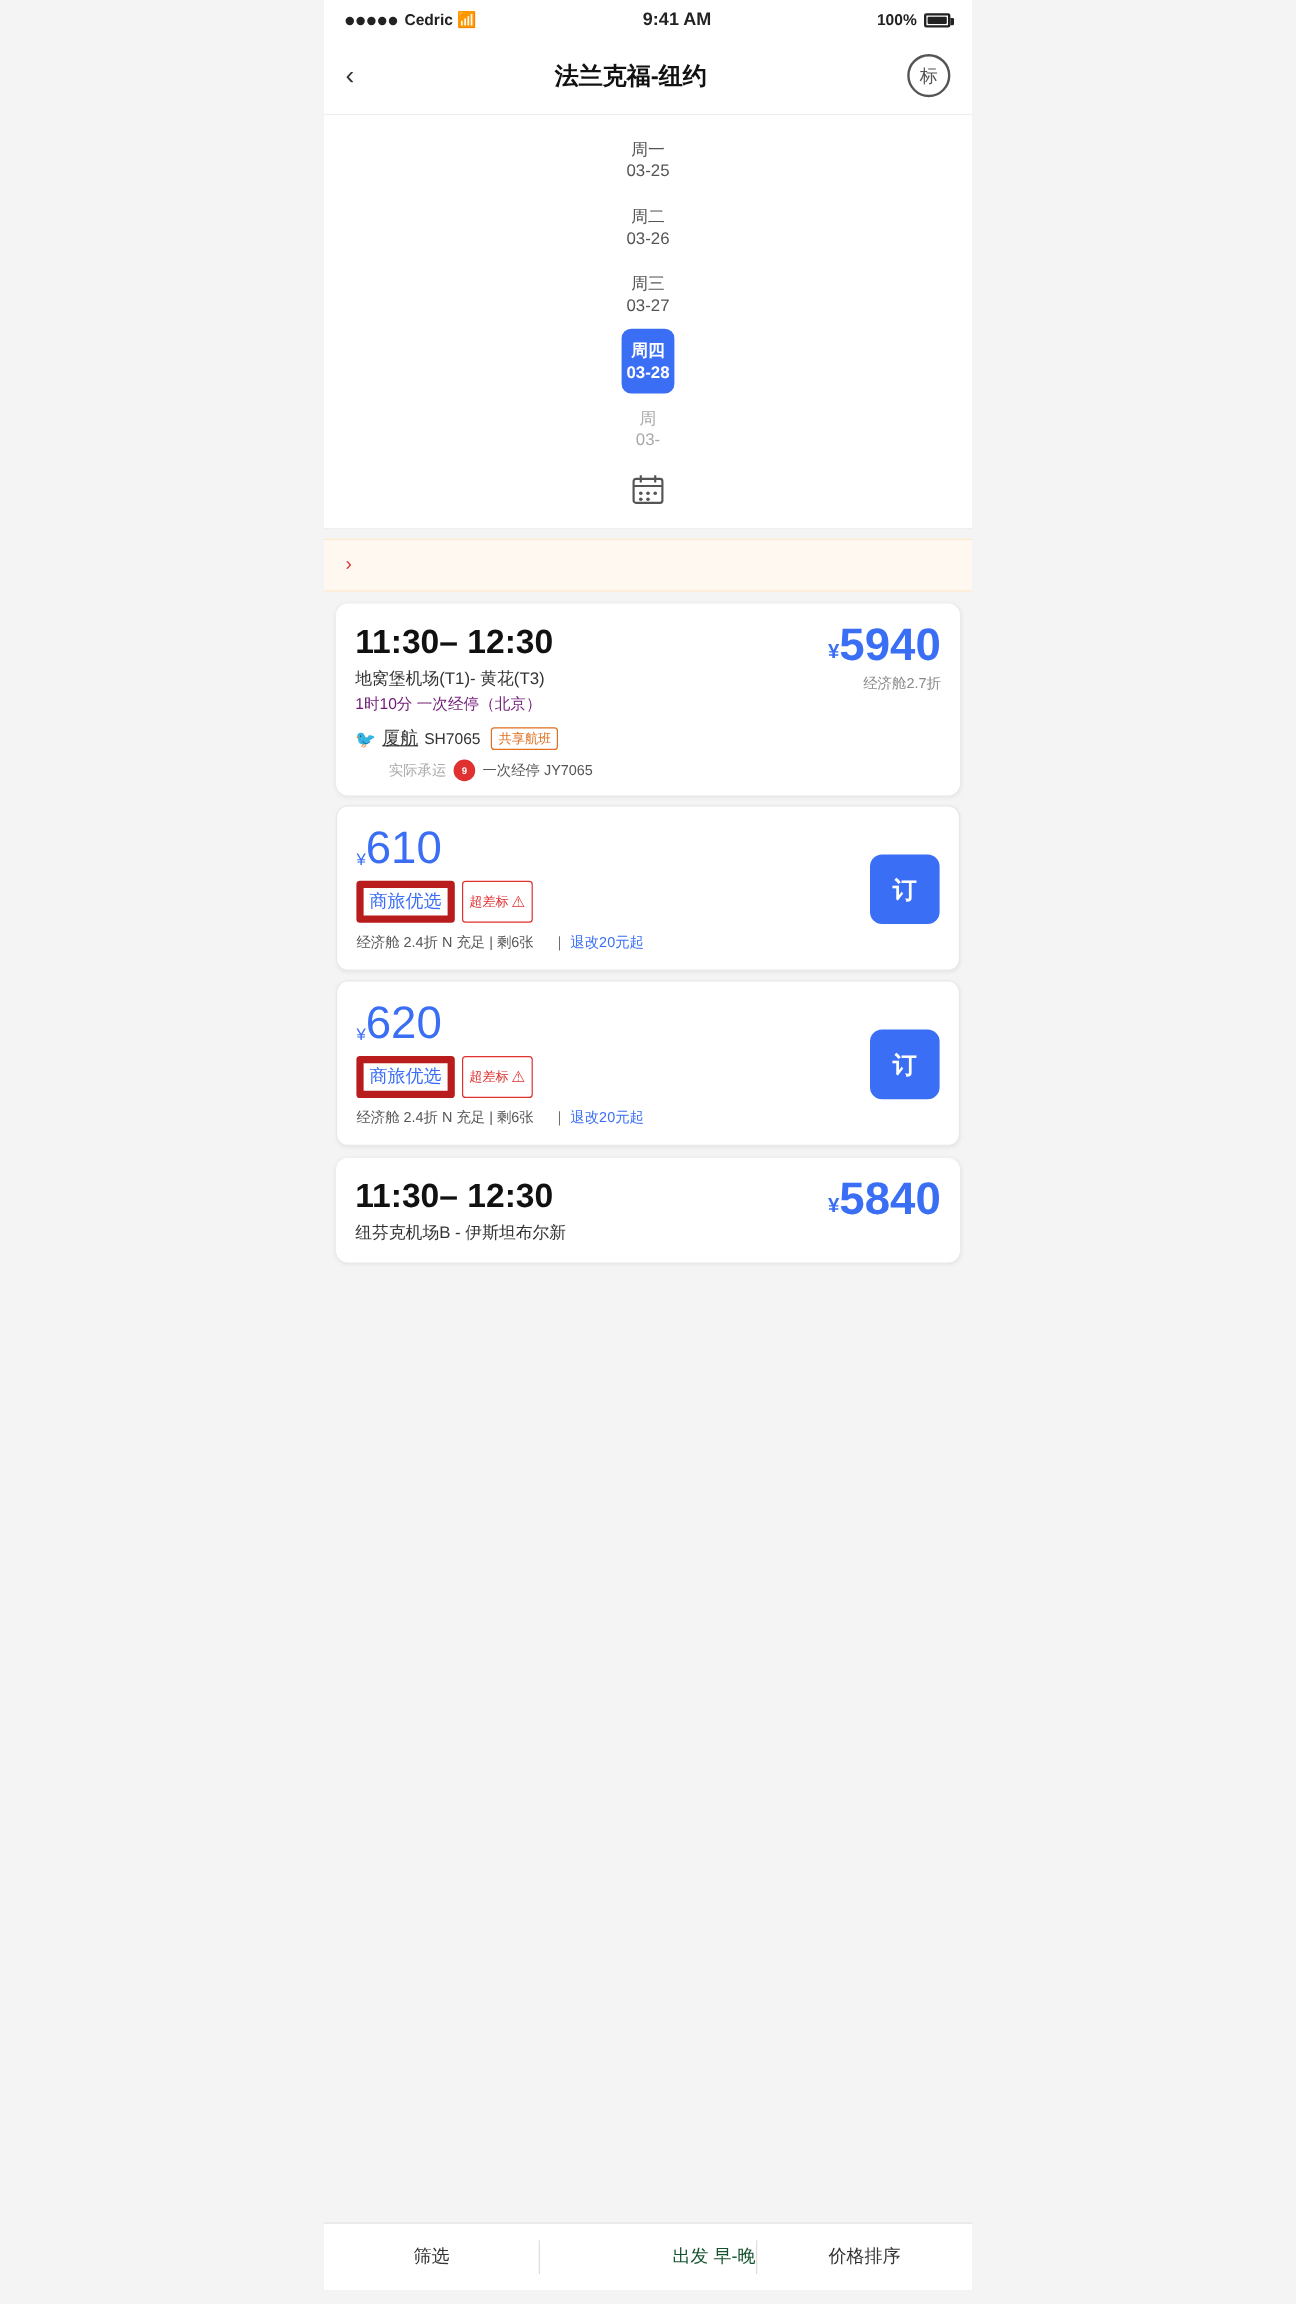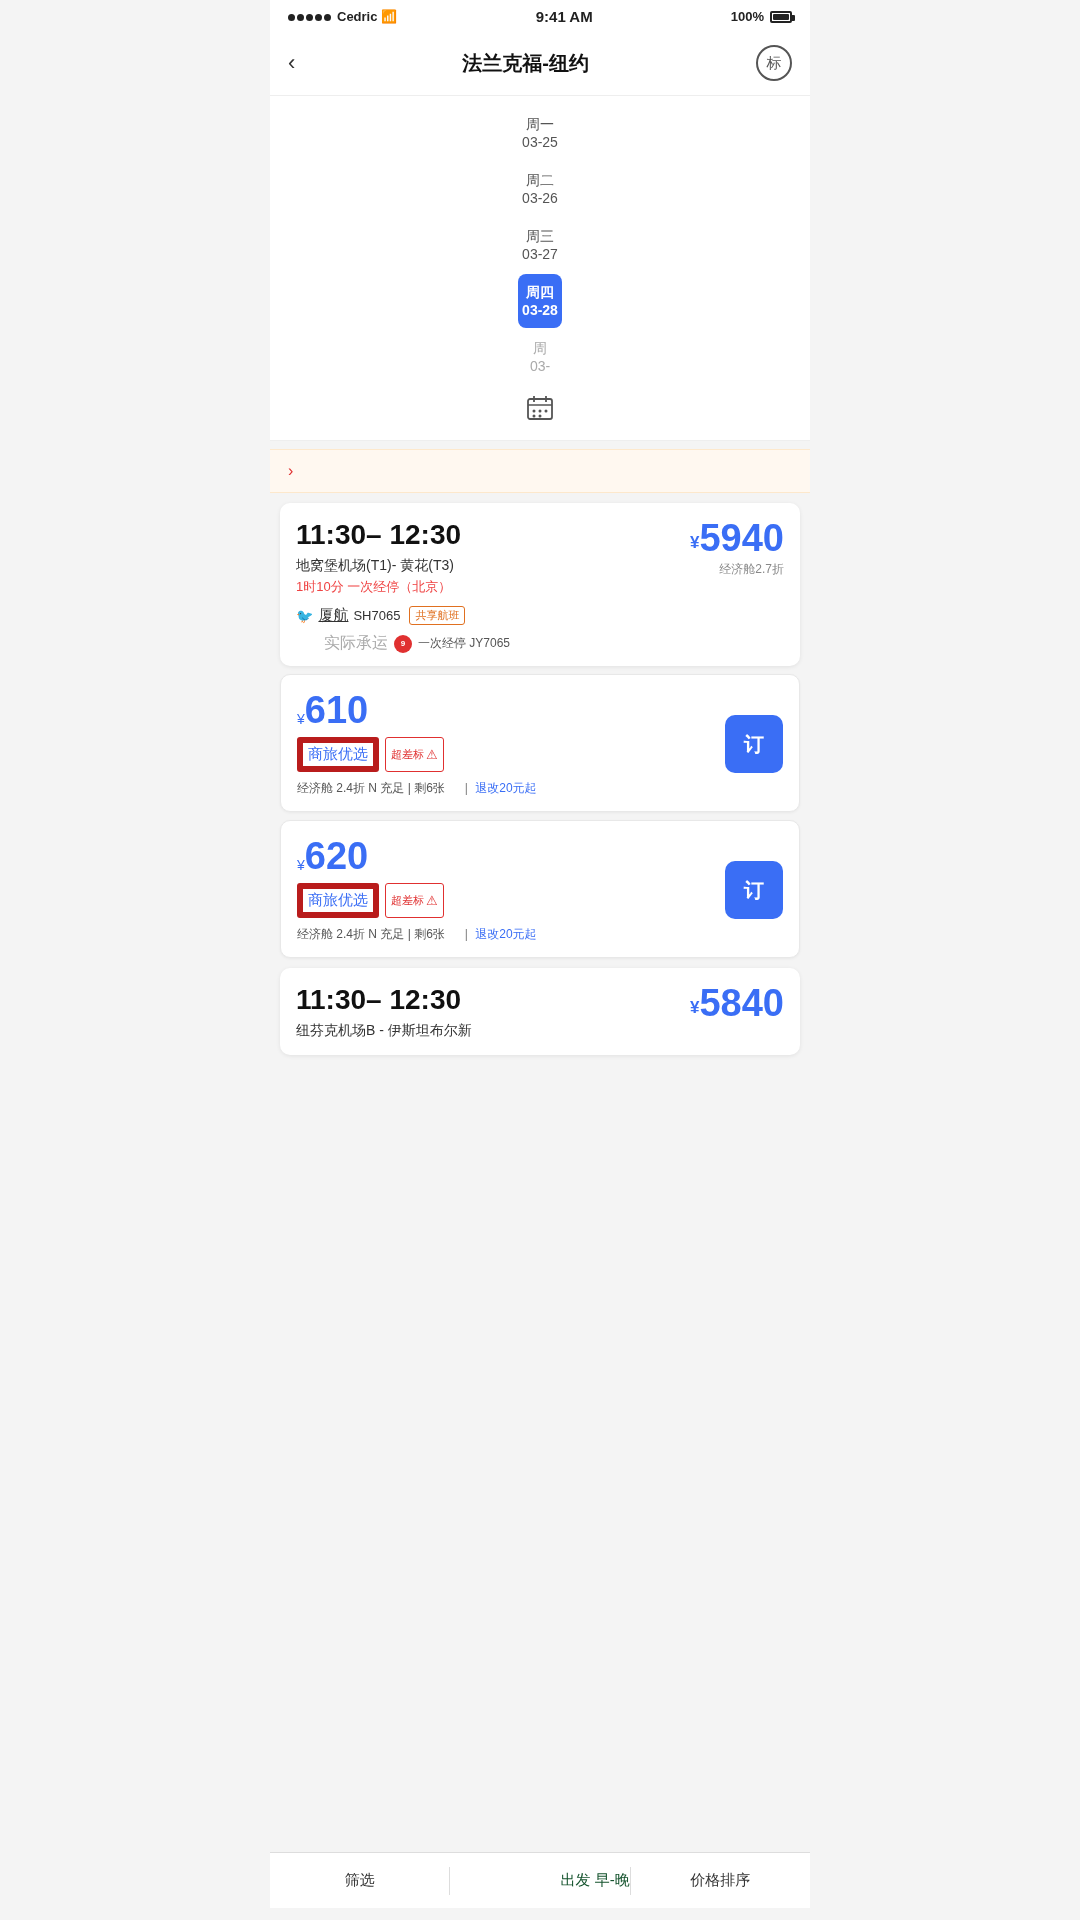--- a/index.html
+++ b/index.html
@@ -109,36 +109,36 @@
       padding: 16px 16px 12px;
       display: flex;
       justify-content: space-between;
       align-items: flex-start;
     }
     .flight-info { flex: 1; }
     .flight-time {
       font-size: 28px; font-weight: 700; color: #111; margin-bottom: 6px;
     }
     .flight-route { font-size: 14px; color: #333; margin-bottom: 3px; }
-    .flight-duration { font-size: 13px; color: #ef4444; margin-bottom: 10px; }
+    .flight-duration { font-size: 13px; color: #701a75; margin-bottom: 10px; }
     .flight-airlines { display: flex; align-items: flex-start; gap: 6px; }
     .airline-row { display: flex; align-items: center; gap: 5px; }
     .airline-logo-bird {
       font-size: 14px;
     }
     .airline-name { font-size: 15px; color: #333; text-decoration: underline; }
     .airline-code { font-size: 13px; color: #333; margin-right: 4px; }
     .shared-badge {
       color: #e07020; border: 1px solid #e07020; border-radius: 3px;
       font-size: 11px; padding: 1px 5px;
     }
     .actual-carrier {
       margin-top: 4px; padding-left: 28px; display: flex; align-items: center; gap: 6px;
     }
-    .carrier-label { font-size: 16px; color: #aaa; }
+    .carrier-label { font-size: 12px; color: #aaa; }
     .carrier-logo {
       width: 18px; height: 18px; background: #e03030; border-radius: 50%;
       display: flex; align-items: center; justify-content: center;
       color: #fff; font-size: 8px; font-weight: 700;
     }
     .carrier-name { font-size: 12px; color: #555; }
     .flight-price-box { text-align: right; }
     .price-main { display: flex; align-items: flex-end; }
     .price-yen { font-size: 17px; color: #3a6ef5; font-weight: 600; margin-bottom: 4px; }
     .price-num { font-size: 38px; color: #3a6ef5; font-weight: 700; line-height: 1; }
@@ -152,21 +152,21 @@
       margin: 8px 10px 0;
       padding: 16px 16px 14px;
       display: flex;
       align-items: center;
       justify-content: space-between;
       box-shadow: 0 1px 3px rgba(0,0,0,0.05);
     }
     .sub-price-left { flex: 1; }
     .sub-price-num-row { display: flex; align-items: flex-end; margin-bottom: 8px; }
     .sub-price-yen { font-size: 14px; color: #3a6ef5; margin-bottom: 2px; }
-    .sub-price-num { font-size: 38px; color: #3a6ef5; font-weight: 700; line-height: 1; }
+    .sub-price-num { font-size: 38px; color: #3a6ef5; font-weight: 400; line-height: 1; }
     .sub-tags { display: flex; gap: 6px; margin-bottom: 8px; flex-wrap: wrap; }
     .tag-blue {
       border: 6px solid #b91c1c; border-radius: 3px; color: #3a6ef5;
       font-size: 15px; padding: 2px 5px;
     }
     .tag-red-outline {
       border: 1px solid #e03030; border-radius: 3px; color: #e03030;
       font-size: 11px; padding: 2px 5px; display: flex; align-items: center; gap: 2px;
     }
     .sub-detail { font-size: 12px; color: #555; }

